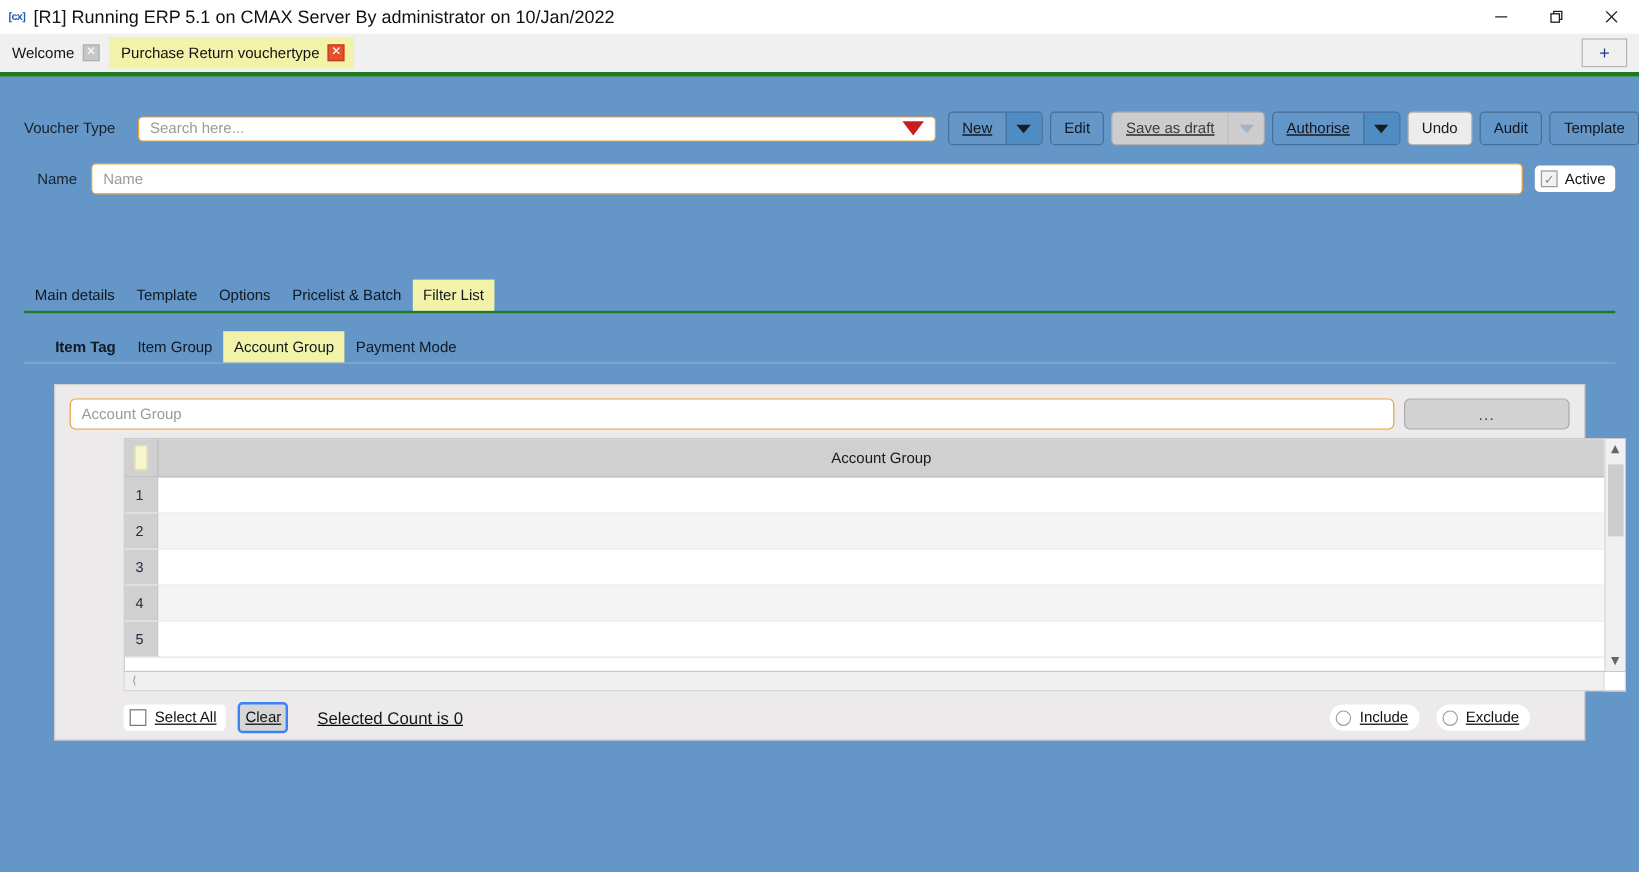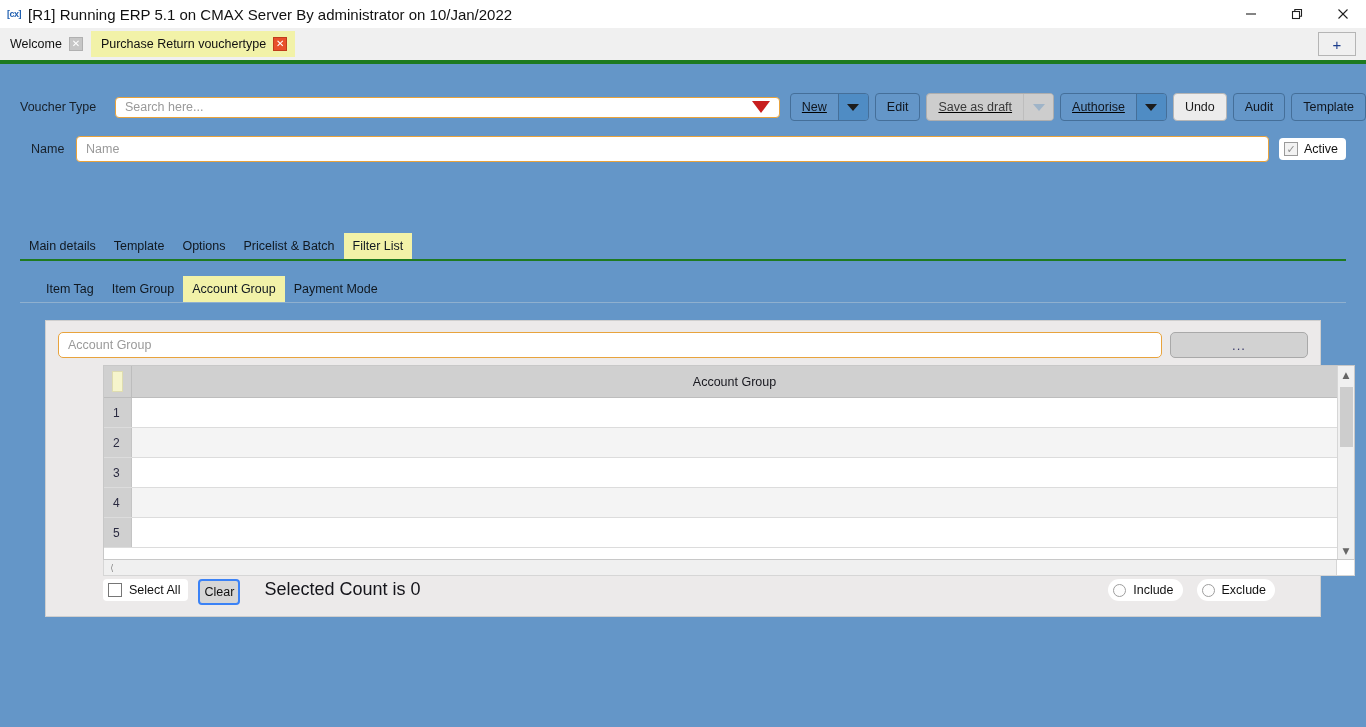--- a/index.html
+++ b/index.html
@@ -229,21 +229,21 @@
     width: 1326px; height: 27px;
     display: flex; align-items: stretch;
     border-bottom: 1px solid #8fb0cf;
   }
   .stab {
     display: flex; align-items: center;
     padding: 0 9px;
     font-size: 12.5px; color: #101820;
     white-space: nowrap;
   }
-  .stab:first-child { margin-left: 17px; }
+  .stab:first-child { margin-left: 17px; font-weight: bold; }
   .stab.on { background: #f2f2a8; }
 
   
   .card {
     position: absolute; left: 45px; top: 256px;
     width: 1276px; height: 297px;
     background: #eceaea;
     border: 1px solid #cfcfcf;
   }
   .card-top {
@@ -360,41 +360,41 @@
     width: 19px; height: 16px;
     background: #ffffff;
     border: 1px solid #d6d6d6;
     border-top: none;
   }
 
   
   .card-foot {
     position: absolute; left: 0; top: 258px;
     width: 100%; height: 38px;
-    display: flex; align-items: flex-start;
+    display: flex; align-items: center; text-decoration: underline;
   }
   .sel-all {
     margin-left: 57px;
     height: 22px; padding: 0 8px 0 5px;
     background: #ffffff; border-radius: 4px;
     display: flex; align-items: center; gap: 7px;
   }
   .sel-all .t { font-size: 12.5px; color: #111; }
   .clear-btn {
     margin-left: 10px;
     width: 42px; height: 26px;
     background: #d6d6d6;
     border: 2px solid #3b82f6;
     border-radius: 4px;
     display: flex; align-items: center; justify-content: center;
     font-size: 12.5px; color: #101010;
   }
   .count-t {
     margin-left: 24px;
-    font-size: 18px; color: #15151b;
+    font-size: 14px; color: #15151b;
   }
   .radios {
     margin-left: auto; margin-right: 45px;
     display: flex; align-items: center; gap: 14px;
   }
   .radio-item {
     height: 22px; padding: 0 9px 0 5px;
     background: #ffffff; border-radius: 11px;
     display: flex; align-items: center; gap: 7px;
   }

